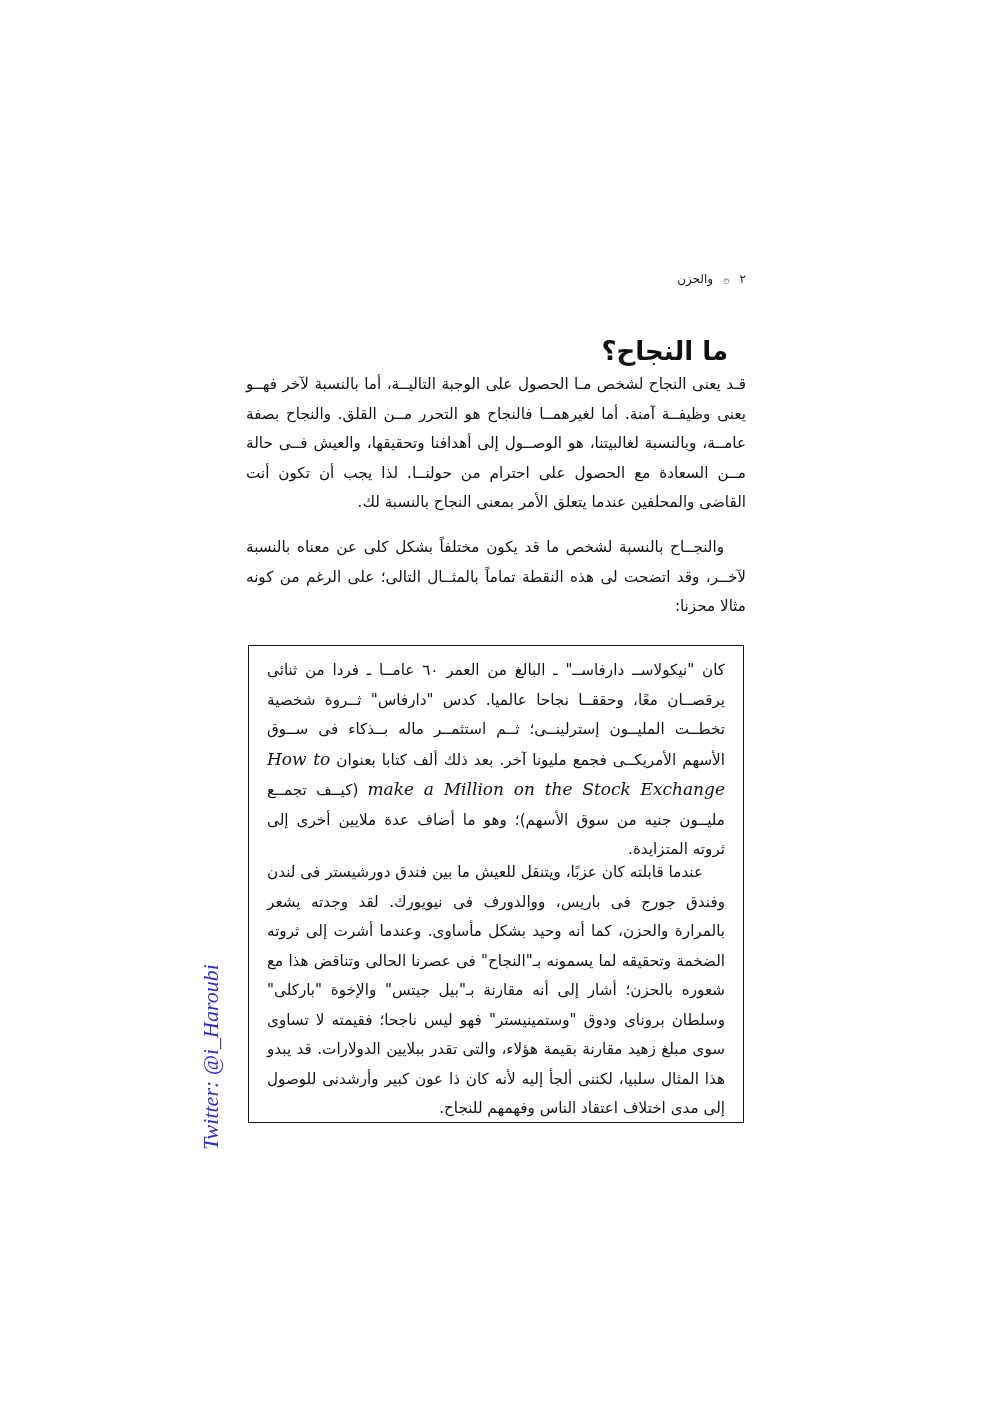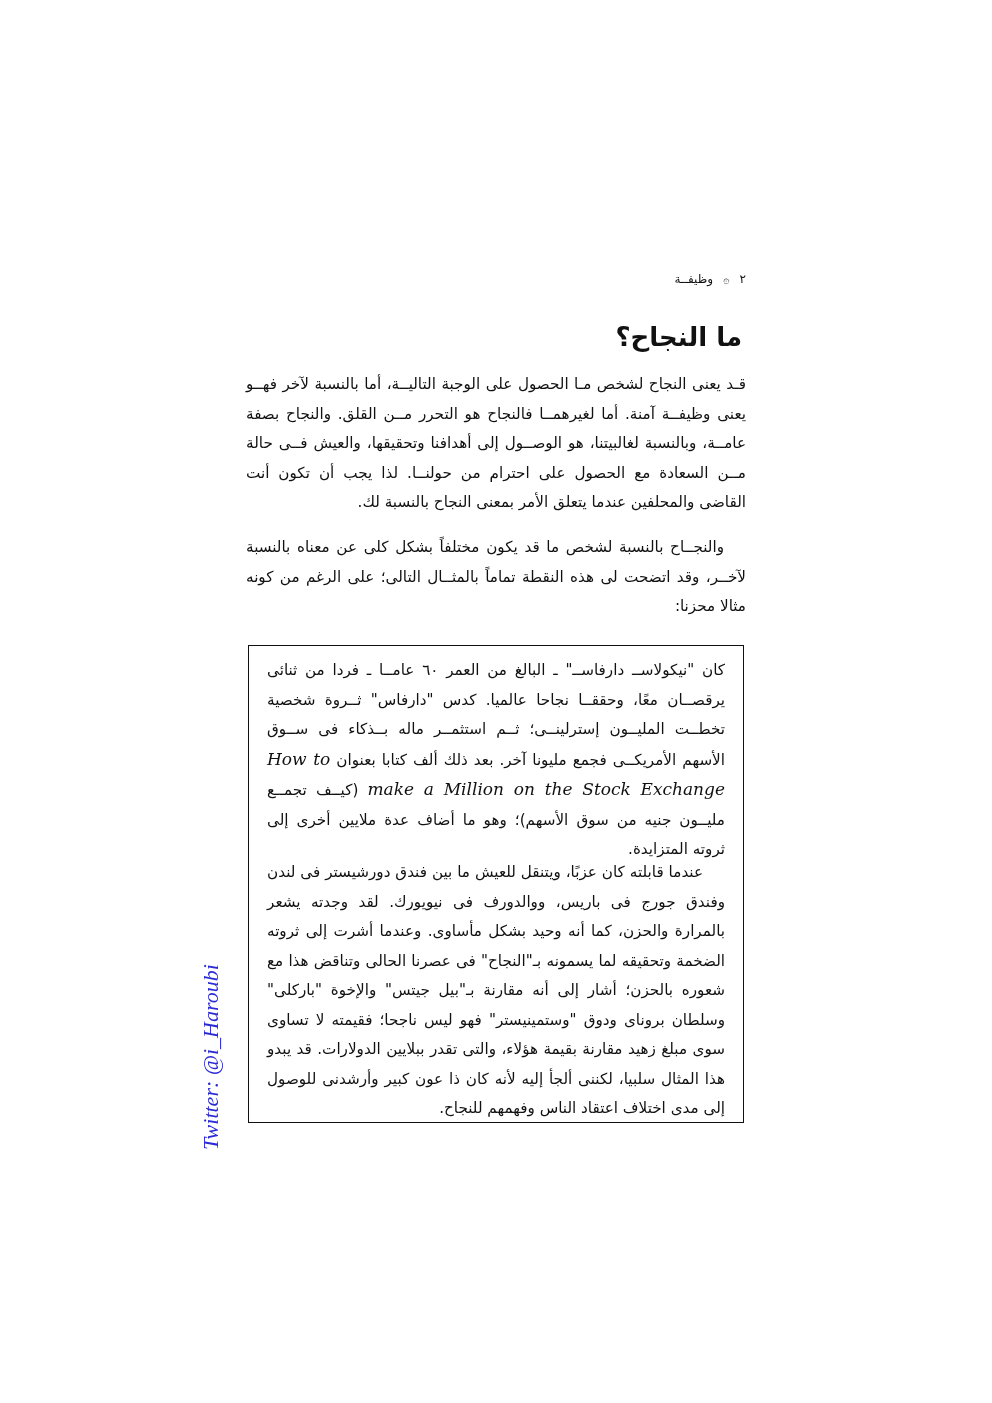--- a/index.html
+++ b/index.html
@@ -8,21 +8,21 @@
       font-family: "DejaVu Sans", sans-serif; color: #111;
     }
     .page { position: absolute; left: 0; top: 0; width: 992px; height: 1403px; }
     .running-head {
       position: absolute; top: 272px; right: 246px;
       direction: rtl; font-size: 12px; display: flex; gap: 10px; align-items: center;
     }
     .running-head .ornament { font-size: 11px; color: #333; }
     .title {
       position: absolute; top: 318px; right: 246px; direction: rtl;
-      font-size: 26px; font-weight: bold; margin: 4px;
+      font-size: 26px; font-weight: bold; margin: 18px;
     }
     .para {
       position: absolute; right: 246px; width: 500px; direction: rtl;
       text-align: justify; text-align-last: right;
       font-size: 15.2px; line-height: 29.5px; margin: 0;
     }
     .p1 { top: 370px; }
     .p2 { top: 533px; text-indent: 22px; }
     .box {
       position: absolute; left: 248px; top: 645px; width: 496px; height: 478px;
@@ -46,21 +46,21 @@
     }
   </style>
 </head>
 <body>
 
 <div class="page">
 
   <div class="running-head">
     <span>٢</span>
     <span class="ornament">۞</span>
-    <span>وظيفــة</span>
+    <span>والحزن</span>
   </div>
 
   <h1 class="title">ما النجاح؟</h1>
 
   <p class="para p1">قـد يعنى النجاح لشخص مـا الحصول على الوجبة التاليــة، أما بالنسبة لآخر فهــو يعنى وظيفــة آمنة. أما لغيرهمــا فالنجاح هو التحرر مــن القلق. والنجاح بصفة عامــة، وبالنسبة لغالبيتنا، هو الوصــول إلى أهدافنا وتحقيقها، والعيش فــى حالة مــن السعادة مع الحصول على احترام من حولنــا. لذا يجب أن تكون أنت القاضى والمحلفين عندما يتعلق الأمر بمعنى النجاح بالنسبة لك.</p>
   <p class="para p2">والنجــاح بالنسبة لشخص ما قد يكون مختلفاً بشكل كلى عن معناه بالنسبة لآخــر، وقد اتضحت لى هذه النقطة تماماً بالمثــال التالى؛ على الرغم من كونه مثالا محزنا:</p>
 
   <div class="box">
     <p class="box-para bp1">
       <span>كان "نيكولاســ دارفاســ" ـ البالغ من العمر ٦٠ عامــا ـ فردا من ثنائى يرقصــان معًا، وحققــا نجاحا عالميا. كدس "دارفاس" ثــروة شخصية تخطــت المليــون إسترلينــى؛ ثــم استثمــر ماله بــذكاء فى ســوق الأسهم الأمريكــى فجمع مليونا آخر. بعد ذلك ألف كتابا بعنوان</span>

